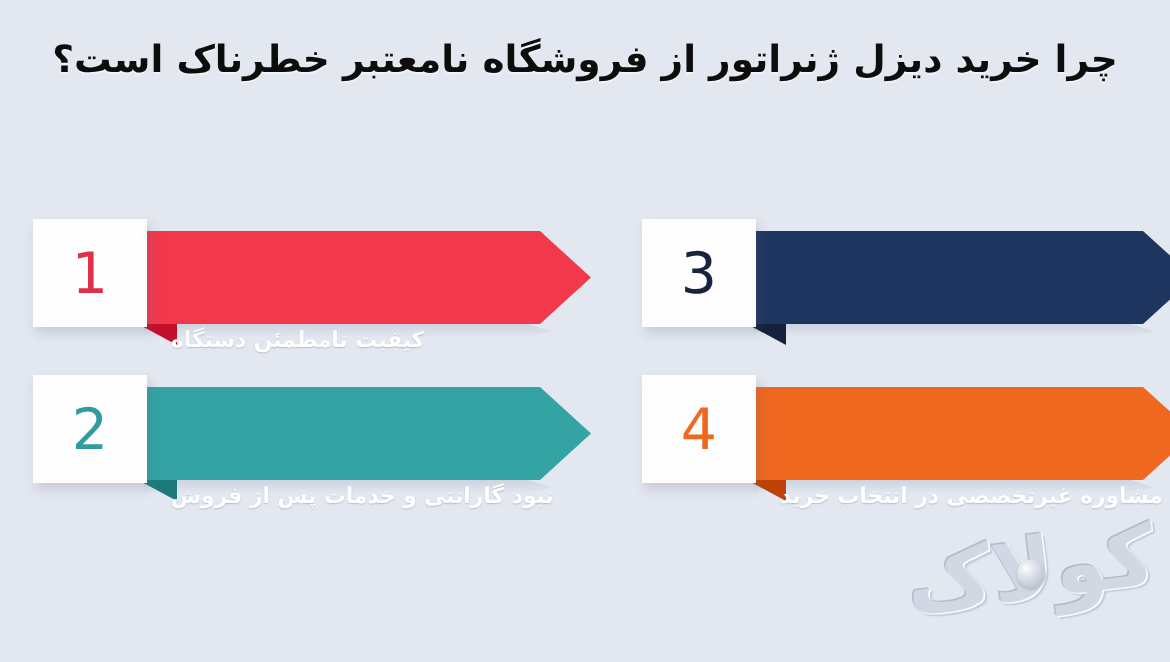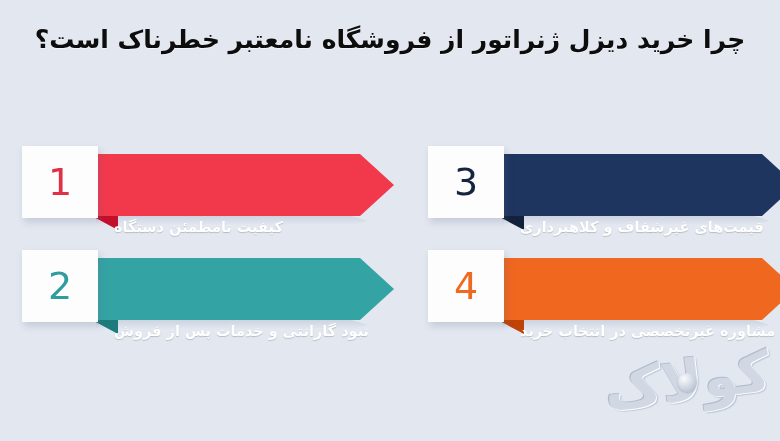--- a/index.html
+++ b/index.html
@@ -160,21 +160,20 @@
     <div class="label">نبود گارانتی و خدمات پس از فروش</div>
     <div class="numbox">
       <span class="num">2</span>
     </div>
   </div>
 
   <div class="item i3">
     <div class="ashadow"></div>
     <div class="fold"></div>
     <div class="arrow"></div>
-    <div class="label">قیمت‌های غیرشفاف و کلاهبرداری</div>
     <div class="numbox">
       <span class="num">3</span>
     </div>
   </div>
 
   <div class="item i4">
     <div class="ashadow"></div>
     <div class="fold"></div>
     <div class="arrow"></div>
     <div class="label">مشاوره غیرتخصصی  در انتخاب خرید</div>

